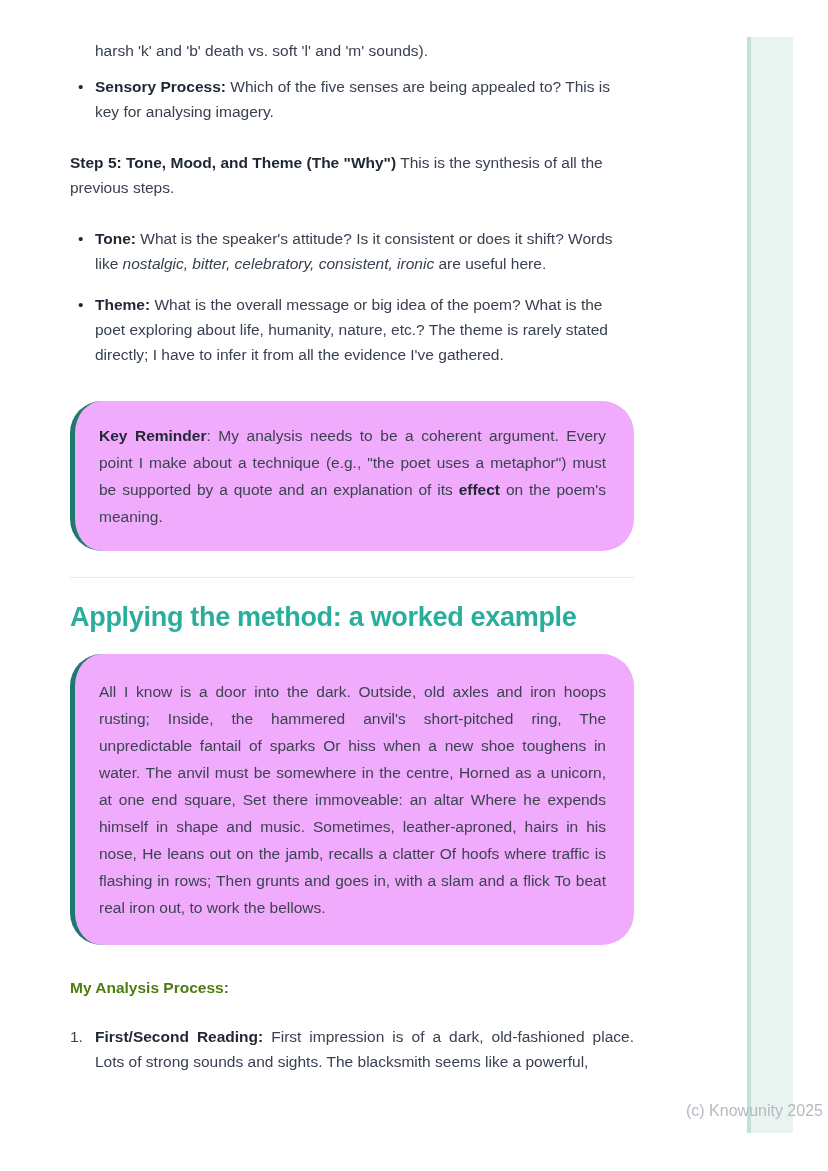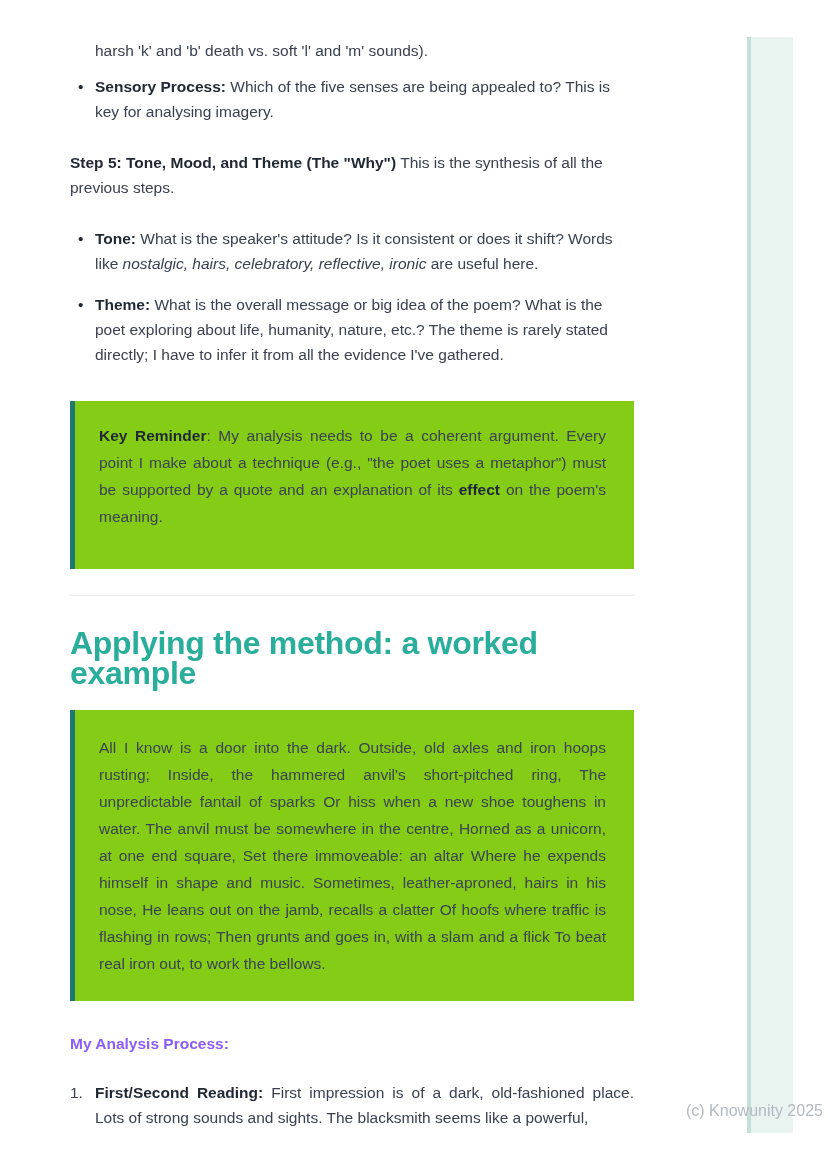--- a/index.html
+++ b/index.html
@@ -41,45 +41,46 @@
     color: #1f2733;
   }
   ul.top-bullets { margin-top: 11px; }
   ul.step5-bullets { margin-top: 26px; }
   ul.step5-bullets > li + li { margin-top: 16px; }
 
   .step5-para { margin-top: 26px; }
 
   .callout {
     margin-top: 34px;
-    background: #84cc16;
+    background: #f0abfc;
     border-left: 5px solid #20796e;
-    padding: 21px 28px 39px 24px;
+    padding: 21px 28px 21px 24px;
     text-align: justify;
     line-height: 27px;
     color: #3b4350;
+    border-radius: 32px;
   }
   .callout.poem-box { margin-top: 22px; padding-top: 24px; padding-bottom: 24px; }
 
   hr.divider {
     border: none;
     border-top: 1px solid #e7e9ea;
     margin-top: 26px;
   }
   h2.section-heading {
-    margin-top: 32px;
+    margin-top: 24px;
     color: #2aae9c;
-    font-size: 32px;
+    font-size: 27px;
     line-height: 30px;
     font-weight: 700;
     letter-spacing: -0.3px;
   }
   .intro-line { margin-top: 21px; }
 
-  .analysis-heading { margin-top: 30px; font-weight: 700; color: #8b5cf6; }
+  .analysis-heading { margin-top: 30px; font-weight: 700; color: #4d7c0f; }
 
   ol.analysis-list { list-style: none; margin-top: 24px; }
   ol.analysis-list > li { position: relative; padding-left: 25px; text-align: justify; }
   ol.analysis-list .list-number { position: absolute; left: 0; top: 0; color: #3b4350; }
 
   .watermark {
     position: absolute;
     left: 686px; top: 1102px;
     font-size: 16px;
     color: #b4bac1;
@@ -105,21 +106,21 @@
 
   <p class="step5-para">
     <strong>Step 5: Tone, Mood, and Theme (The "Why")</strong>
     <span>This is the synthesis of all the previous steps.</span>
   </p>
 
   <ul class="bullet-list step5-bullets">
     <li>
       <strong>Tone:</strong>
       <span>What is the speaker's attitude? Is it consistent or does it shift? Words like</span>
-      <em>nostalgic, hairs, celebratory, reflective, ironic</em>
+      <em>nostalgic, bitter, celebratory, consistent, ironic</em>
       <span>are useful here.</span>
     </li>
     <li>
       <strong>Theme:</strong>
       <span>What is the overall message or big idea of the poem? What is the poet exploring about life, humanity, nature, etc.? The theme is rarely stated directly; I have to infer it from all the evidence I've gathered.</span>
     </li>
   </ul>
 
   <div class="callout key-reminder-box">
     <strong>Key Reminder</strong><span>: My analysis needs to be a coherent argument. Every point I make about a technique (e.g., "the poet uses a metaphor") must be supported by a quote and an explanation of its</span>

